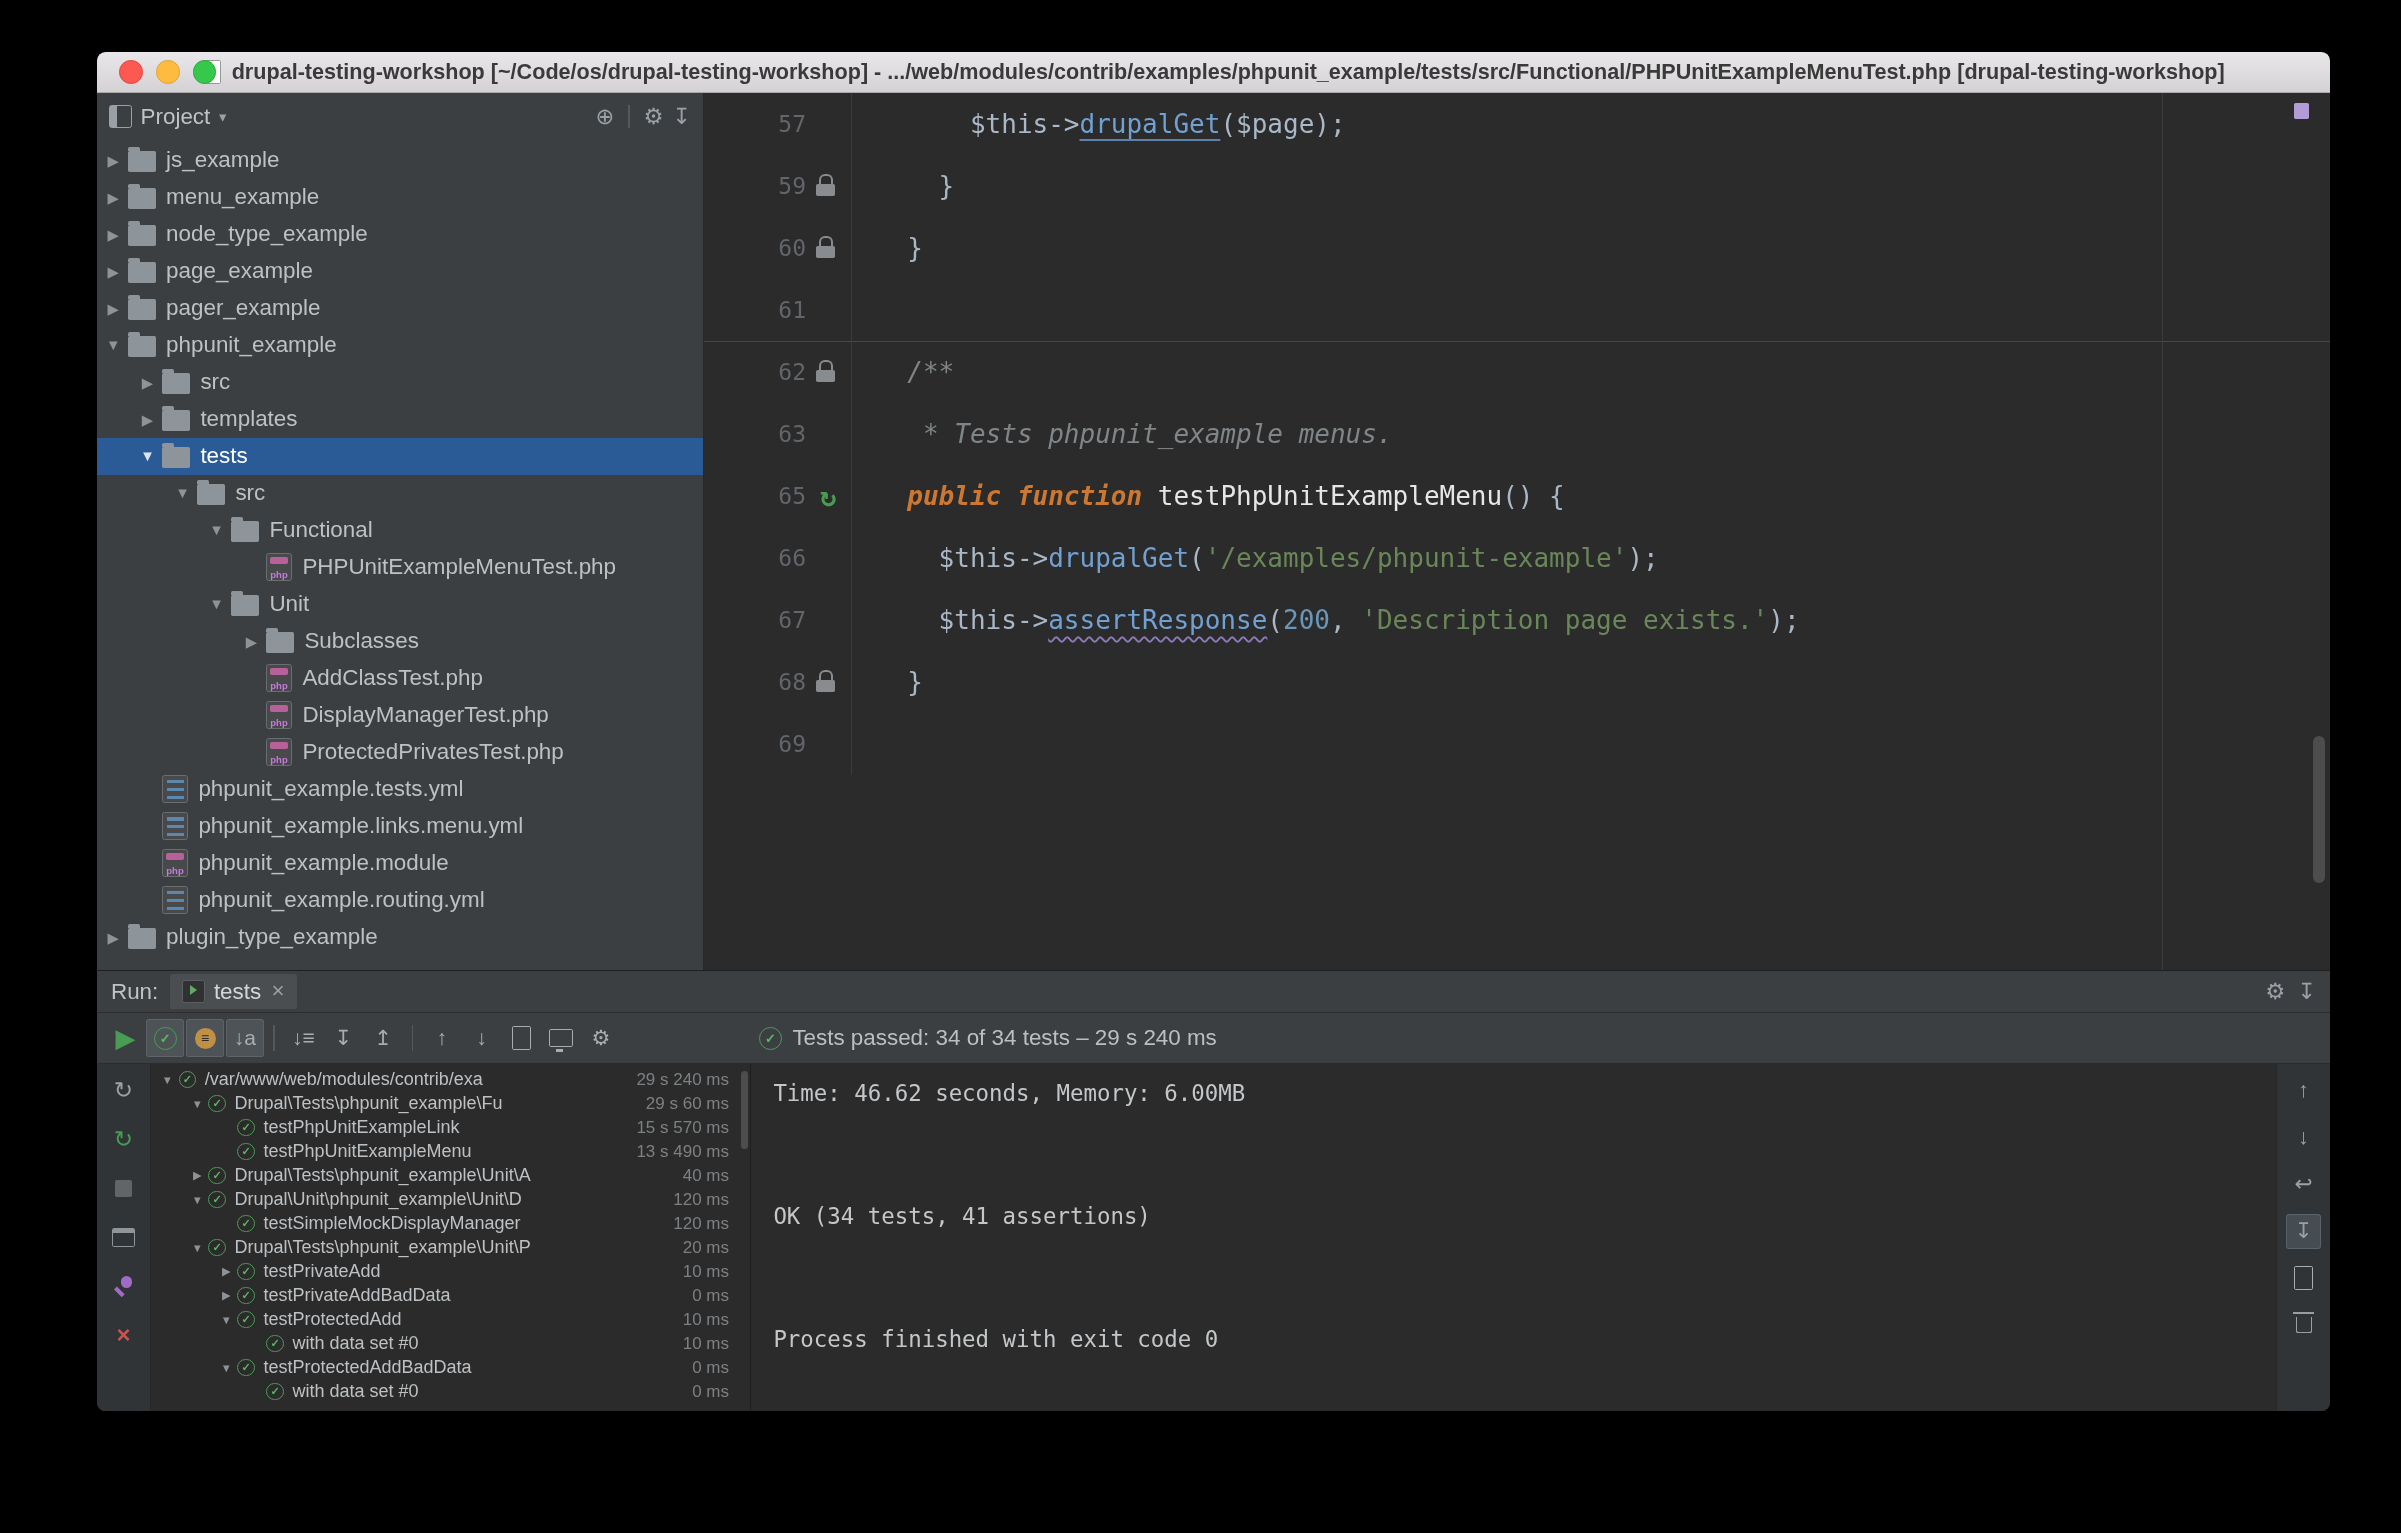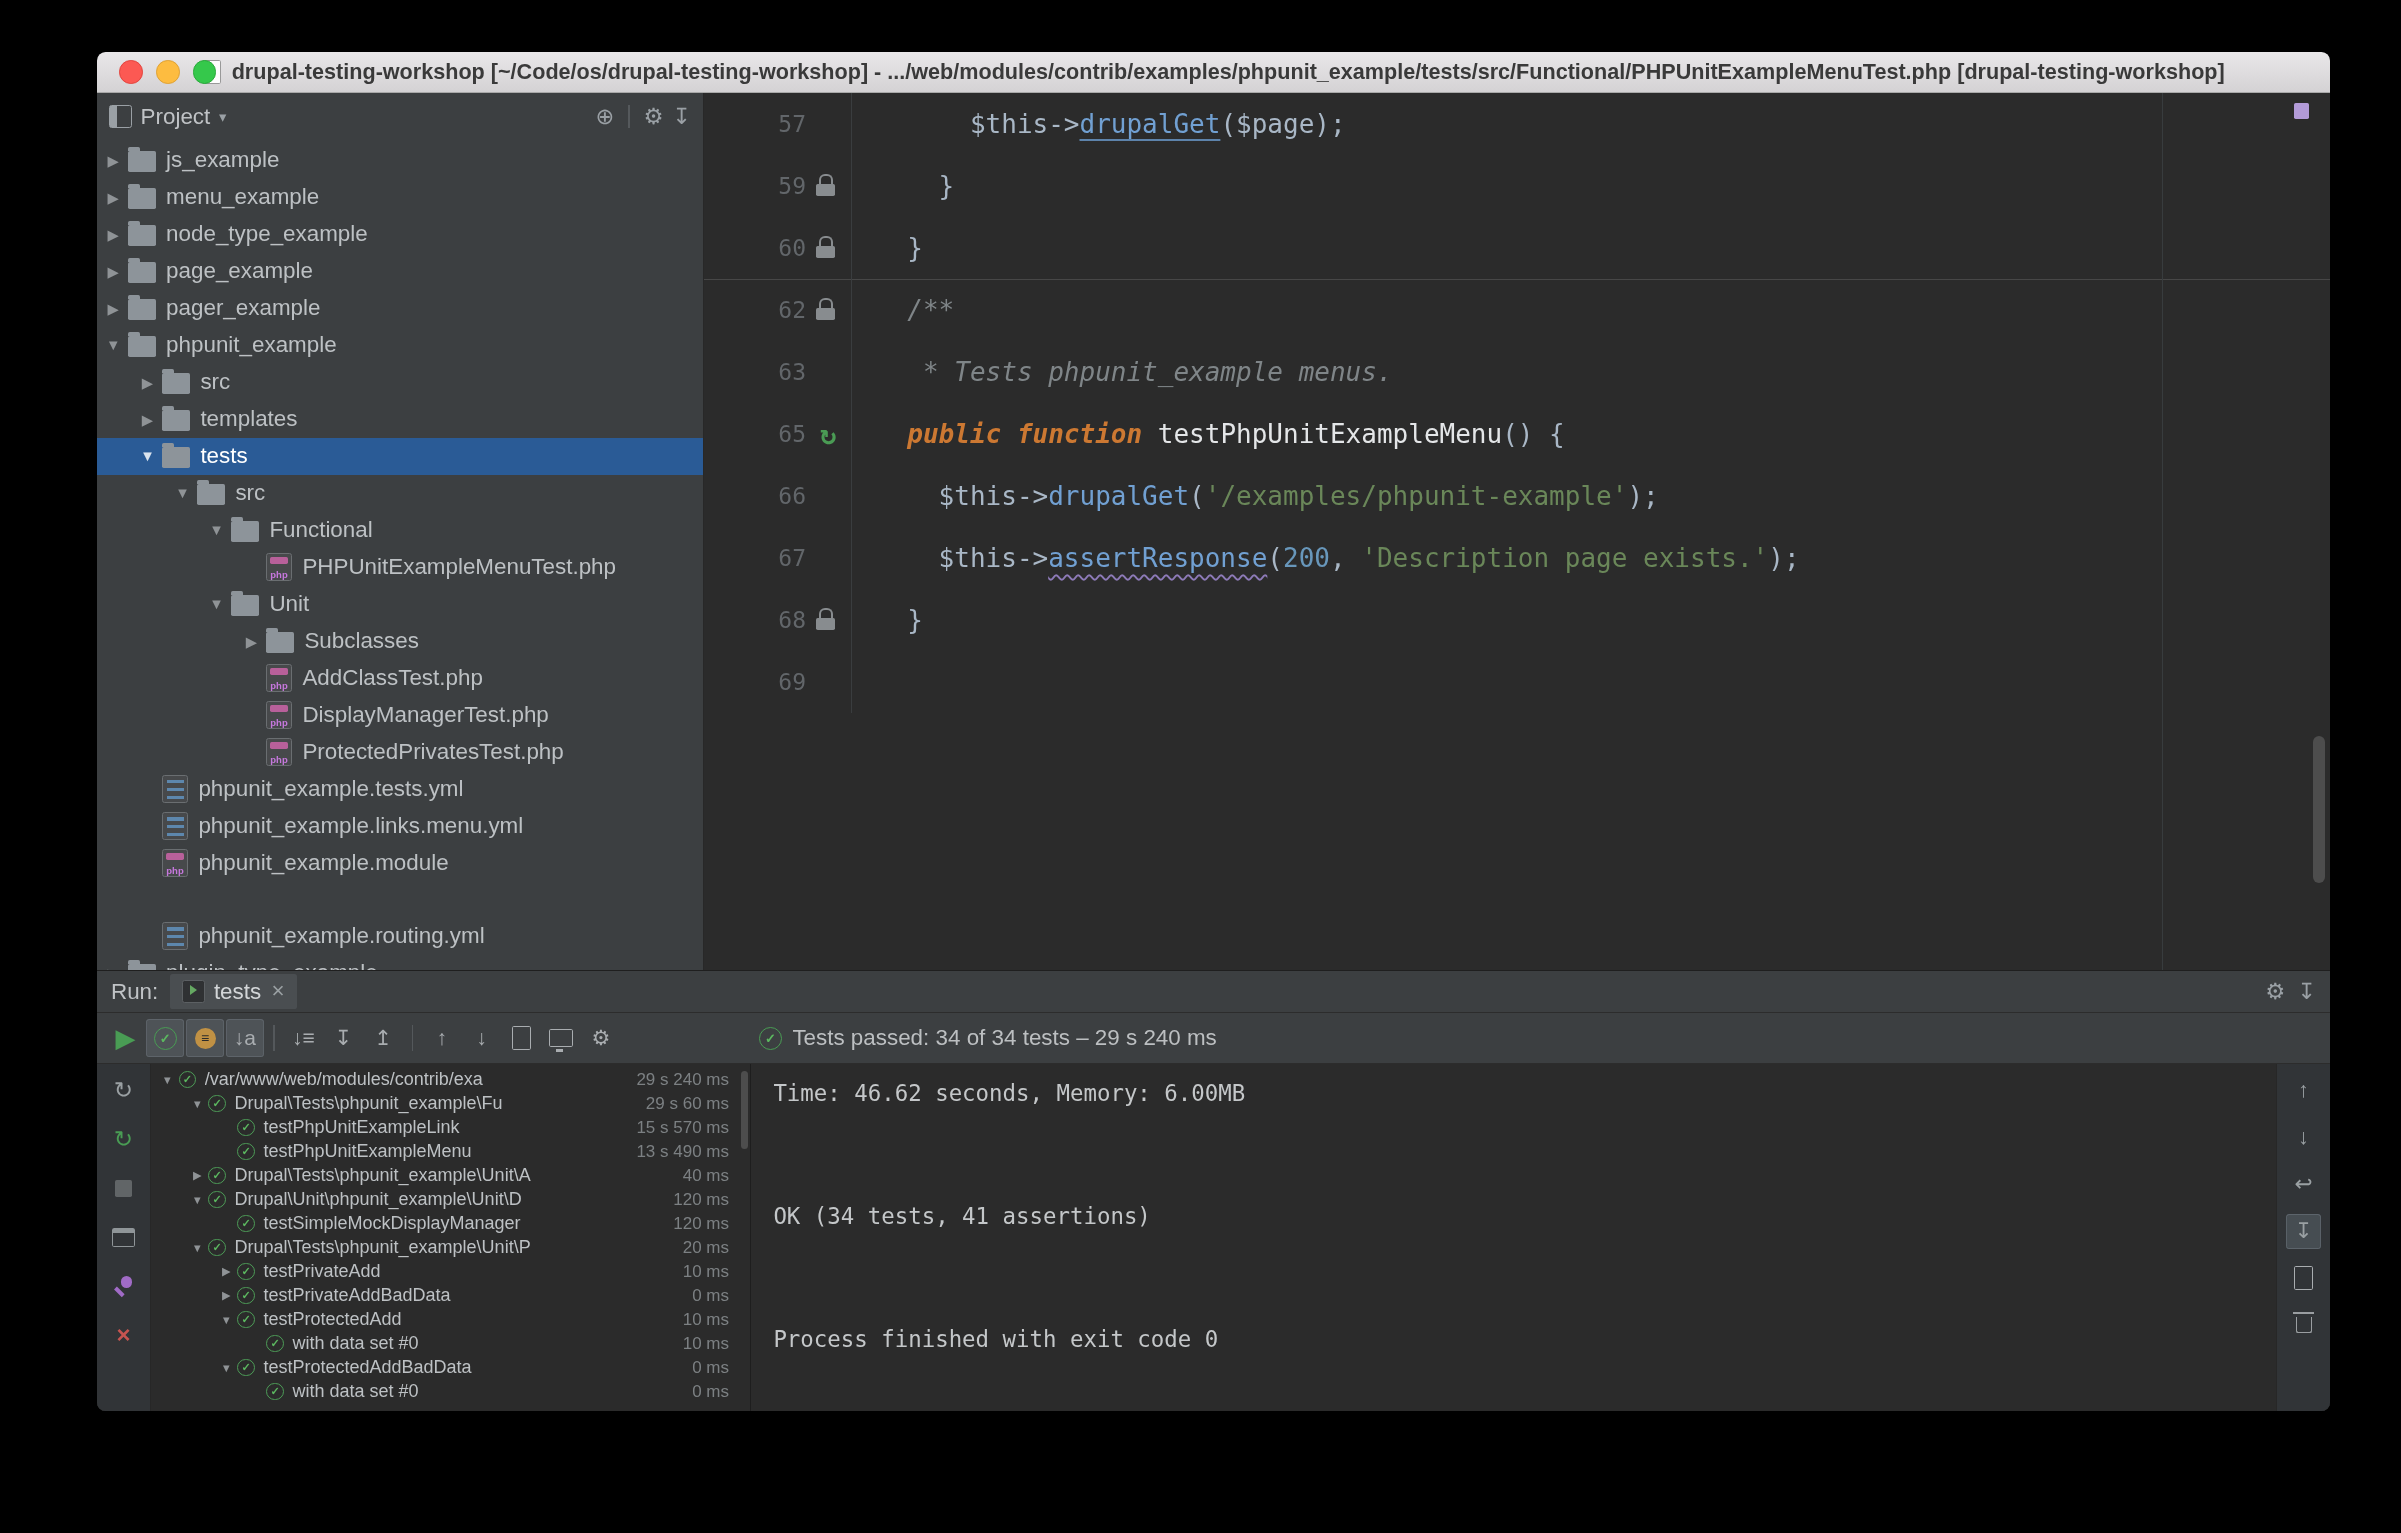--- a/index.html
+++ b/index.html
@@ -237,21 +237,21 @@
           <div class="prow" style="padding-left: 36px;">
             <span class="parrow"></span>
             <span class="ficon i-yml"></span>
             <span class="plabel">phpunit_example.links.menu.yml</span>
           </div>
           <div class="prow" style="padding-left: 36px;">
             <span class="parrow"></span>
             <span class="ficon i-module"></span>
             <span class="plabel">phpunit_example.module</span>
           </div>
-          <div class="prow" style="padding-left: 36px; margin-top: 36px;">
+          <div class="prow" style="padding-left: 36px;">
             <span class="parrow"></span>
             <span class="ficon i-yml"></span>
             <span class="plabel">phpunit_example.routing.yml</span>
           </div>
           <div class="prow" style="padding-left: 1.7px;">
             <span class="parrow">▶</span>
             <span class="ficon i-folder"></span>
             <span class="plabel">plugin_type_example</span>
           </div>
         </div>
@@ -266,20 +266,25 @@
           </div>
           <div class="eline">
             <span class="gnum">59</span>
             <span class="gmark lock"></span>
             <span class="code"><span class="c-plain">    }</span></span>
           </div>
           <div class="eline">
             <span class="gnum">60</span>
             <span class="gmark lock"></span>
             <span class="code"><span class="c-plain">  }</span></span>
+          </div>
+          <div class="eline">
+            <span class="gnum">61</span>
+            <span class="gmark"></span>
+            <span class="code"></span>
           </div>
           <div class="eline msep">
             <span class="gnum">62</span>
             <span class="gmark lock"></span>
             <span class="code"><span class="c-comment">  /**</span></span>
           </div>
           <div class="eline">
             <span class="gnum">63</span>
             <span class="gmark"></span>
             <span class="code"><span class="c-comment">   * Tests phpunit_example menus.</span></span>

